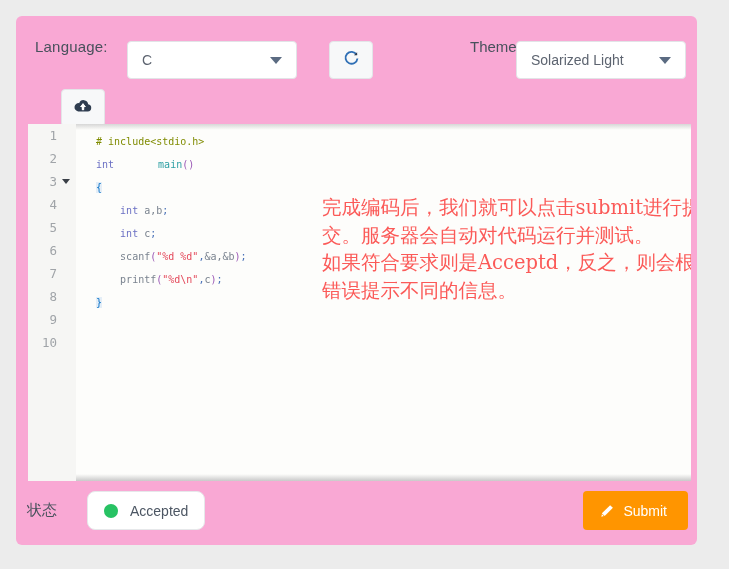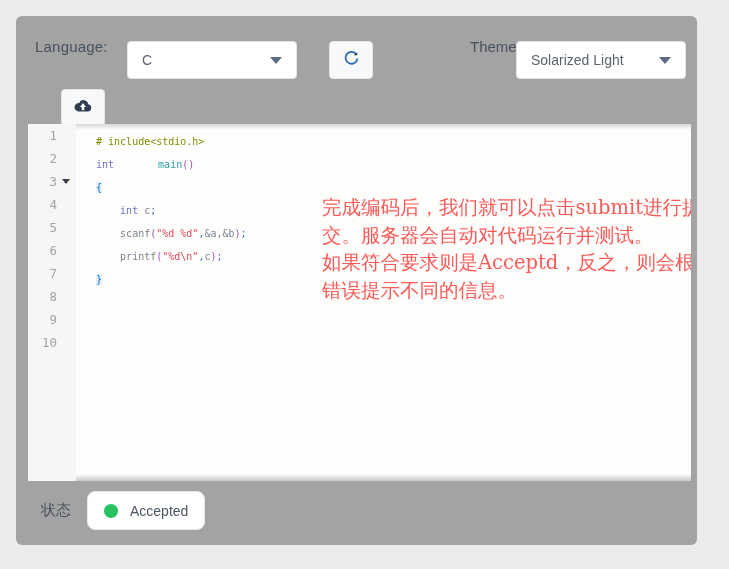--- a/index.html
+++ b/index.html
@@ -12,21 +12,21 @@
     font-family: "Liberation Sans", sans-serif;
     overflow: hidden;
   }
 
   #app {
     position: absolute;
     left: 16px;
     top: 16px;
     width: 681px;
     height: 529px;
-    background: #a3a3a3;
+    background: #f9a8d4;
     border-radius: 6px;
   }
 
   
   .toolbar {
     position: absolute;
     left: 0; top: 0;
     width: 681px;
     height: 102px;
   }
@@ -193,21 +193,21 @@
   
   .footer {
     position: absolute;
     left: 0;
     top: 470px;
     width: 681px;
     height: 59px;
   }
   .state-label {
     position: absolute;
-    left: 25px;
+    left: 11px;
     top: 15px;
     font-size: 15px;
     color: #4a535e;
     text-align: center;
   }
   .status-badge {
     position: absolute;
     left: 71px;
     top: 5px;
     height: 39px;
@@ -310,20 +310,21 @@
     </div>
 
     <div class="code">
 
       <div class="row"><span class="t-pre">#</span><span class="t-inc"> include&lt;stdio.h&gt;</span></div>
 
       <div class="row"><span class="t-kw">int</span><span> </span><span class="t-fn">main</span><span class="t-paren">(</span><span class="t-paren">)</span></div>
 
       <div class="row"><span class="t-brace-m">{</span></div>
 
+      <div class="row"><span>    </span><span class="t-kw">int</span><span class="t-var"> a,b</span><span class="t-punc">;</span></div>
 
       <div class="row"><span>    </span><span class="t-kw">int</span><span class="t-var"> c</span><span class="t-punc">;</span></div>
 
       <div class="row"><span>    </span><span class="t-var">scanf</span><span class="t-paren">(</span><span class="t-str">"%d %d"</span><span class="t-punc">,</span><span class="t-var">&amp;a,&amp;b</span><span class="t-paren">)</span><span class="t-punc">;</span></div>
 
 
       <div class="row"><span>    </span><span class="t-var">printf</span><span class="t-paren">(</span><span class="t-str">"%d\n"</span><span class="t-punc">,</span><span class="t-var">c</span><span class="t-paren">)</span><span class="t-punc">;</span></div>
 
 
       <div class="row"><span class="t-brace-m">}</span></div>
@@ -336,15 +337,24 @@
   </div>
 
   <div class="footer">
     <div class="state-label">状态</div>
 
     <div class="status-badge">
       <span class="status-dot"></span>
       <span class="status-text">Accepted</span>
     </div>
 
+    <button class="submit-btn">
+      <span class="pencil">
+        <svg width="14" height="14" viewBox="0 0 16 16">
+          <path d="M11.6 1.3 L14.7 4.4 L5.6 13.5 L1.5 14.5 L2.5 10.4 Z" fill="#ffffff"></path>
+          <path d="M2.2 11.1 L4.9 13.8" stroke="#ff9500" stroke-width="1" fill="none"></path>
+        </svg>
+      </span>
+      <span>Submit</span>
+    </button>
   </div>
 
 </div>
 
 </body></html>

